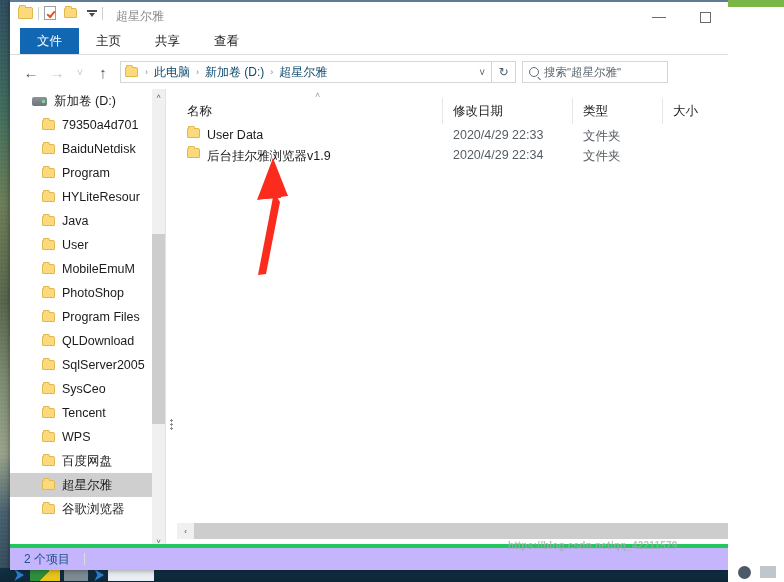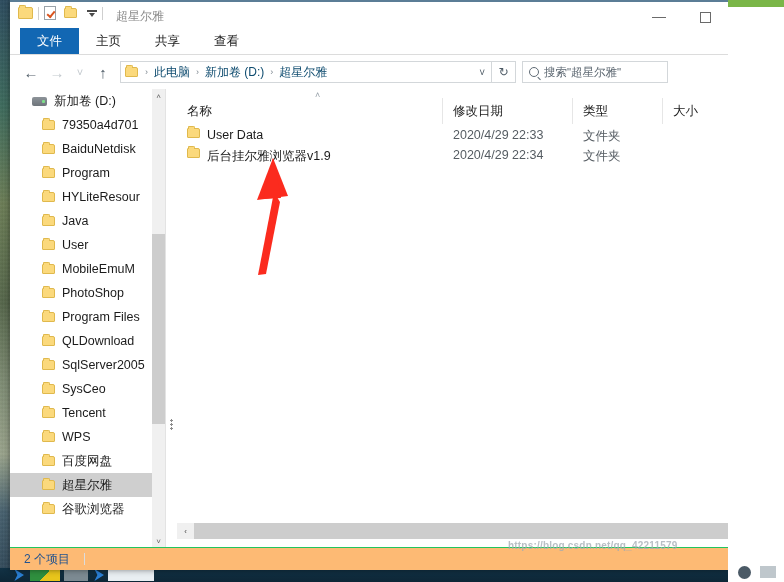--- a/index.html
+++ b/index.html
@@ -343,22 +343,22 @@
     width: 17px; height: 16px;
     display:flex;align-items:center;justify-content:center;
     font-size: 8px; color: #4a4a4a;
   }
 
   
   .statusbar {
     position: absolute;
     left: 0; bottom: 0;
     width: 718px; height: 22px;
-    background: #fdba74;
-    border-top: 1px solid #22c55e;
+    background: #c4b5fd;
+    border-top: 4px solid #22c55e;
     display: flex; align-items: center;
   }
   .status-text {
     font-size: 12px; color: #22538f;
     padding-left: 14px;
   }
   .status-sep {
     width:1px; height:12px; background:#dcdcdc; margin-left: 14px;
   }
 

